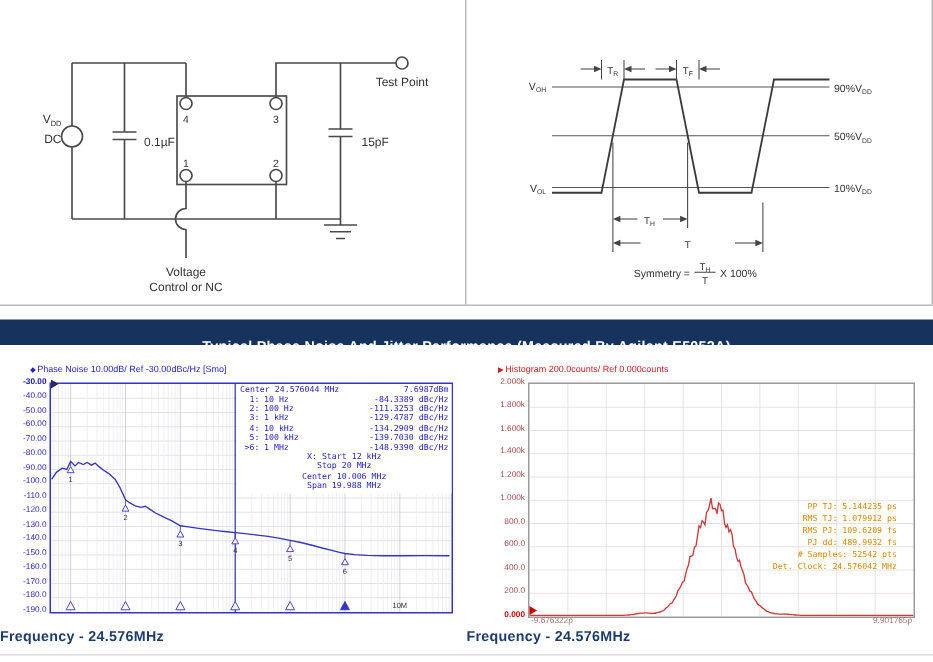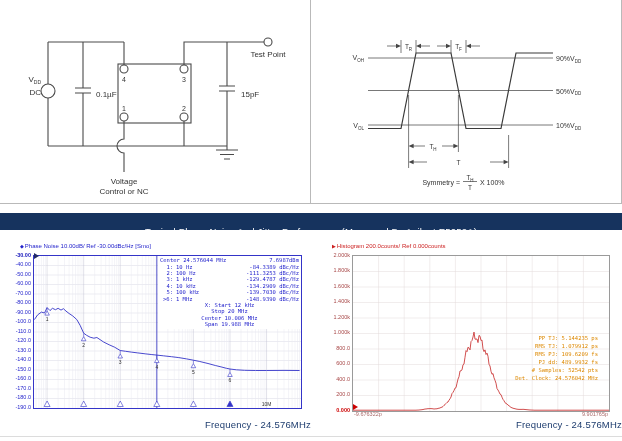--- a/index.html
+++ b/index.html
@@ -10,21 +10,21 @@
   .top-section { position:absolute; left:0; top:0; width:622px; height:203px;
                  border-bottom:1px solid #b9b9b9; }
   .panel { position:absolute; top:0; height:203px; width:310px; }
   .circuit-panel { left:0; border-right:1px solid #b9b9b9; }
   .timing-panel  { left:311px; border-right:1px solid #b9b9b9; }
   svg text { font-family:"Liberation Sans", sans-serif; fill:#333; }
 
   
   .banner { position:absolute; left:0; top:213px; width:622px; height:17px;
             background:var(--banner-bg,#16335e); display:flex; align-items:center; justify-content:center; }
-  .banner span { color:#fff; font-size:9.5px; font-weight:normal; letter-spacing:.2px;margin-top:19px; }
+  .banner span { color:#fff; font-size:9.5px; font-weight:bold; letter-spacing:.2px;margin-top:19px; }
 
   
   .pn-header  { position:absolute; left:20px; top:243px; font-size:6px; color:var(--pn-blue,#2525cc); white-space:nowrap; }
   .hist-header{ position:absolute; left:332px; top:243px; font-size:6px; color:var(--hist-red,#cc2222); white-space:nowrap; }
   .hdr-icon { font-size:5px; margin-right:1px; }
 
   
   .pn-plot  { position:absolute; left:33px;  top:255px; width:267px; height:152px;
               border:1px solid var(--pn-trace,#3434c8); background:#fff; }
   .hist-plot{ position:absolute; left:352px; top:255px; width:256px; height:155px;
@@ -54,22 +54,22 @@
   .pn-xline { text-align:center; line-height:6.4px; }
 
   
   .hist-annot { position:absolute; left:468px; top:334px; width:130px; text-align:right;
                 font-family:"DejaVu Sans Mono", monospace; font-size:5.5px; line-height:8px;
                 color:var(--orange,#dd8800); }
   .hist-xmin { position:absolute; left:354px; top:411px; font-size:5.5px; color:#aa6a6a; }
   .hist-xmax { position:absolute; left:540px; top:411px; width:68px; text-align:right; font-size:5.5px; color:#aa6a6a; }
 
   
-  .plot-xlabel { position:absolute; top:419px; width:311px; text-align:right;
-                 font-size:9.5px; font-weight:normal; color:var(--navy,#1d3c6e); letter-spacing:.2px; }
+  .plot-xlabel { position:absolute; top:419px; width:311px; text-align:left;
+                 font-size:9.5px; font-weight:bold; color:var(--navy,#1d3c6e); letter-spacing:.2px; }
   .plot-xlabel.left  { left:0; }
   .plot-xlabel.right { left:311px; }
 
   .bottom-rule { position:absolute; left:0; top:436px; width:622px; height:1px; background:#dcdcdc; }
 </style>
 </head>
 <body>
 
 <div class="page">
 

